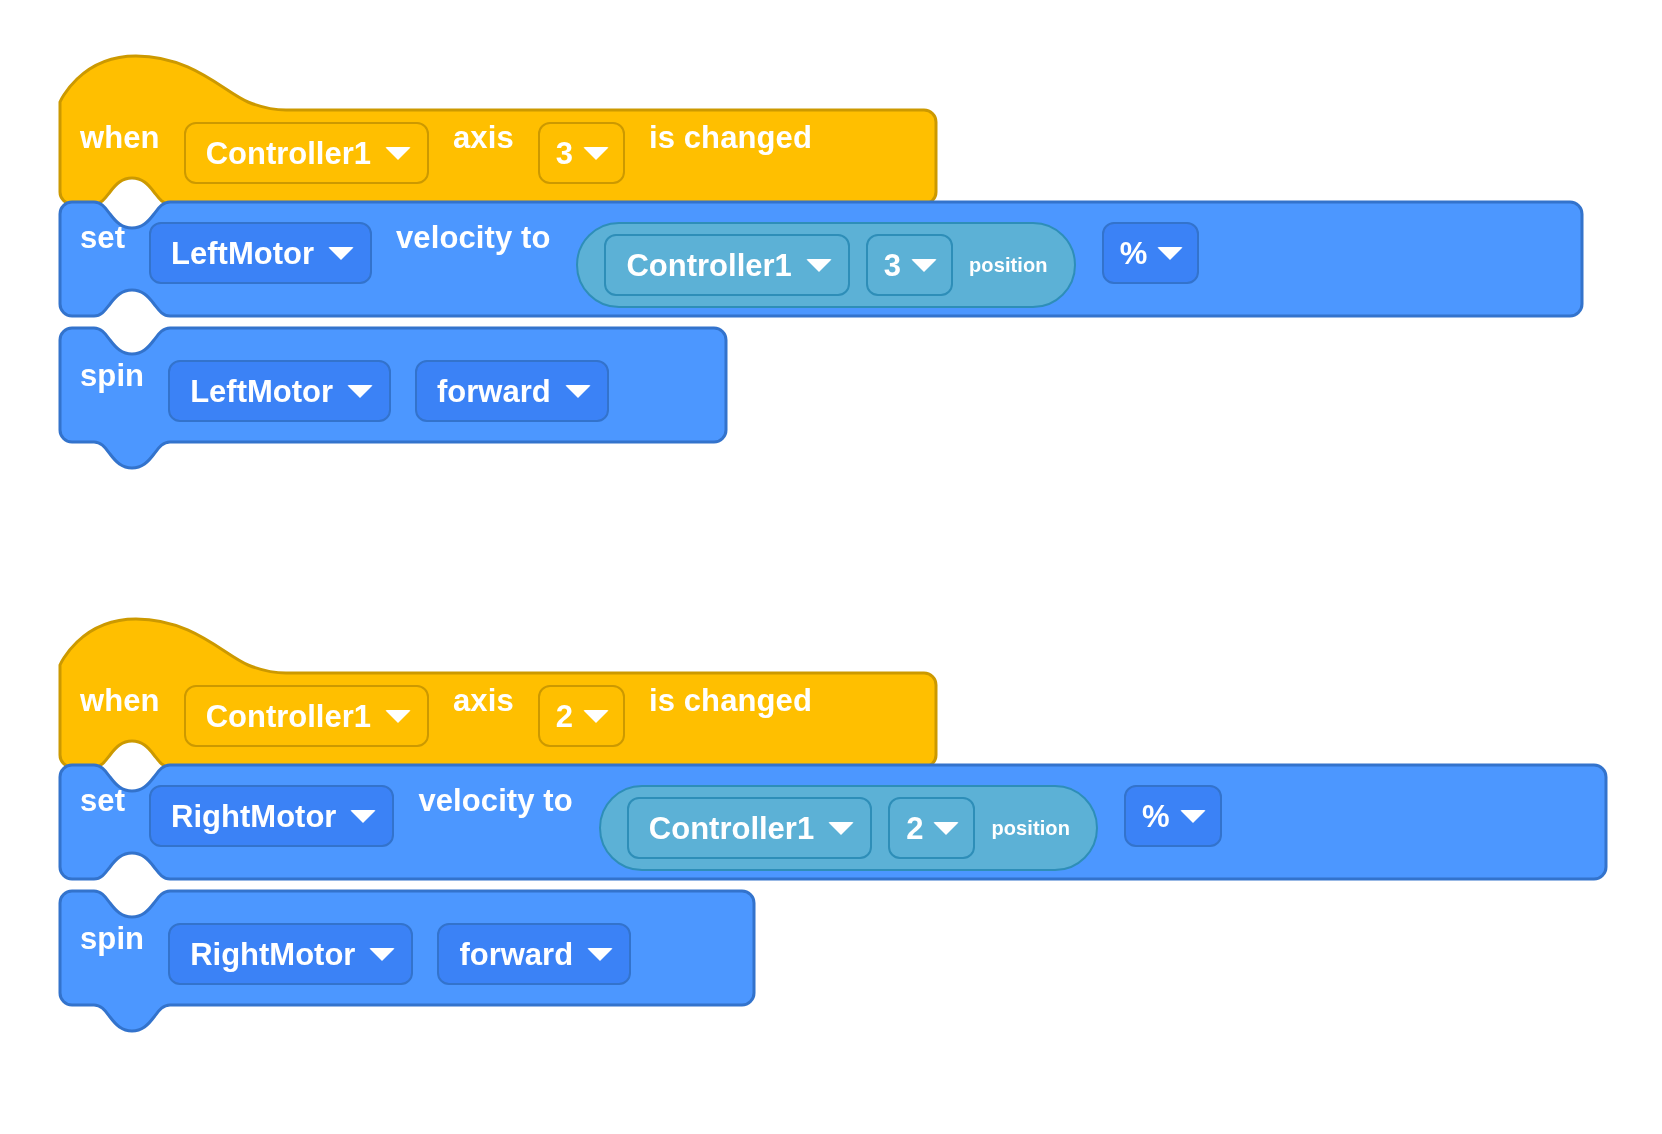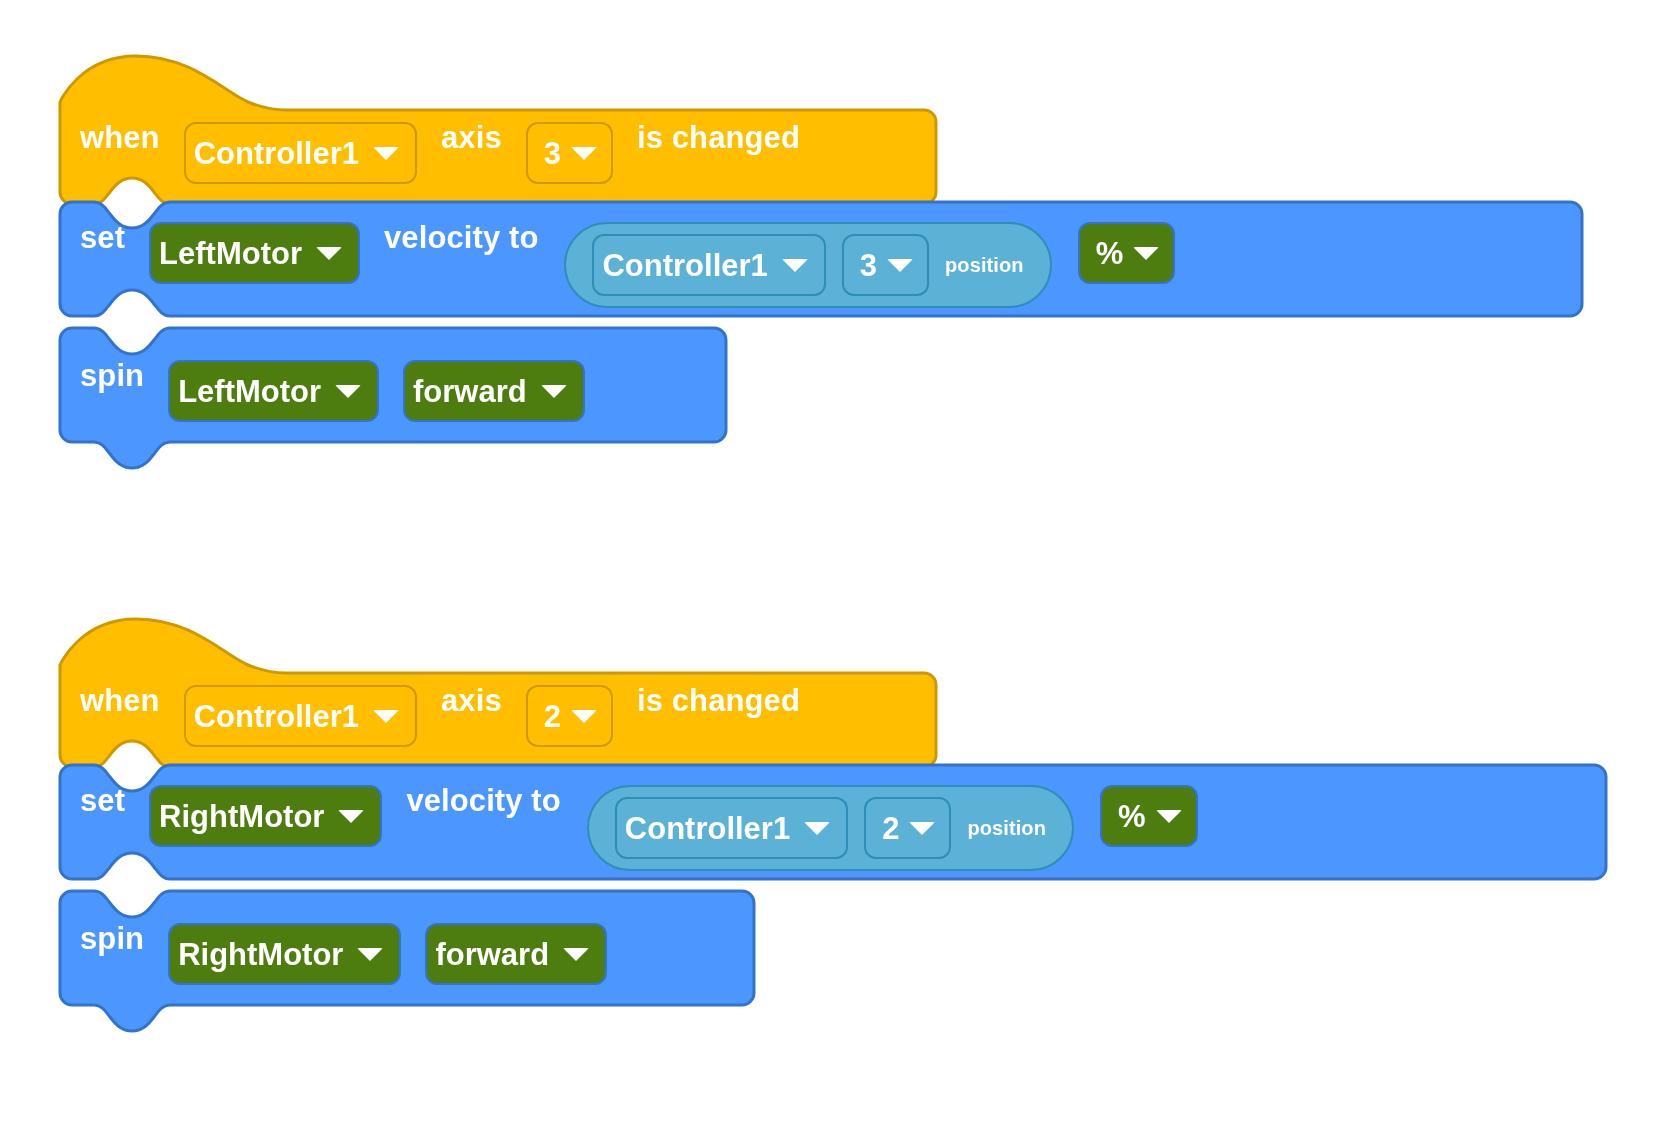--- a/index.html
+++ b/index.html
@@ -59,21 +59,21 @@
     -webkit-font-smoothing: antialiased;
   }
 
   
   .field {
     display: inline-flex;
     align-items: center;
     gap: 14px;
     box-sizing: border-box;
     height: 62px;
-    padding: 0 16px 0 8px;
+    padding: 0 16px 0 20px;
     border-radius: 12px;
     border-style: solid;
     border-width: 2px;
     white-space: nowrap;
   }
   .field .fval {
     color: #ffffff;
     font-size: 31px;
     font-weight: 700;
     line-height: 1;
@@ -90,21 +90,21 @@
     display: inline-block;
     border-left: 13px solid transparent;
     border-right: 13px solid transparent;
     border-top: 13px solid #ffffff;
     border-radius: 2px;
     flex: 0 0 auto;
   }
 
   
   .hat-block .field { background: #FFBF00; border-color: #CC9900; }
-  .motor-block .field { background: #4d7c0f; border-color: #3373CC; }
+  .motor-block .field { background: #3b82f6; border-color: #3373CC; }
   .reporter .field { background: #5CB1D6; border-color: #2E8EB8; }
 
   
   .reporter {
     display: inline-flex;
     align-items: center;
     gap: 16px;
     background: #5CB1D6;
     border: 2px solid #2E8EB8;
     border-radius: 60px;

